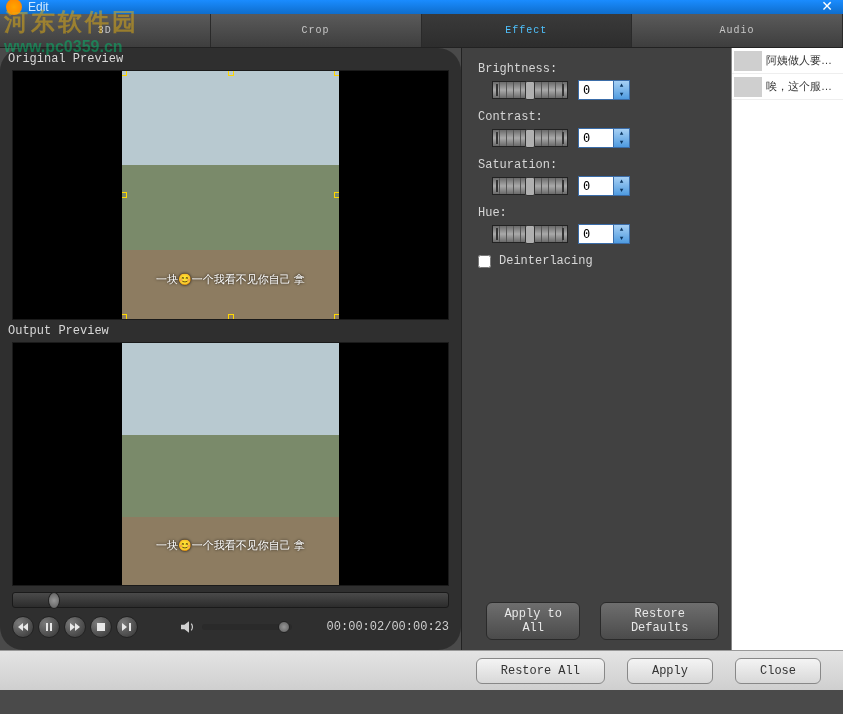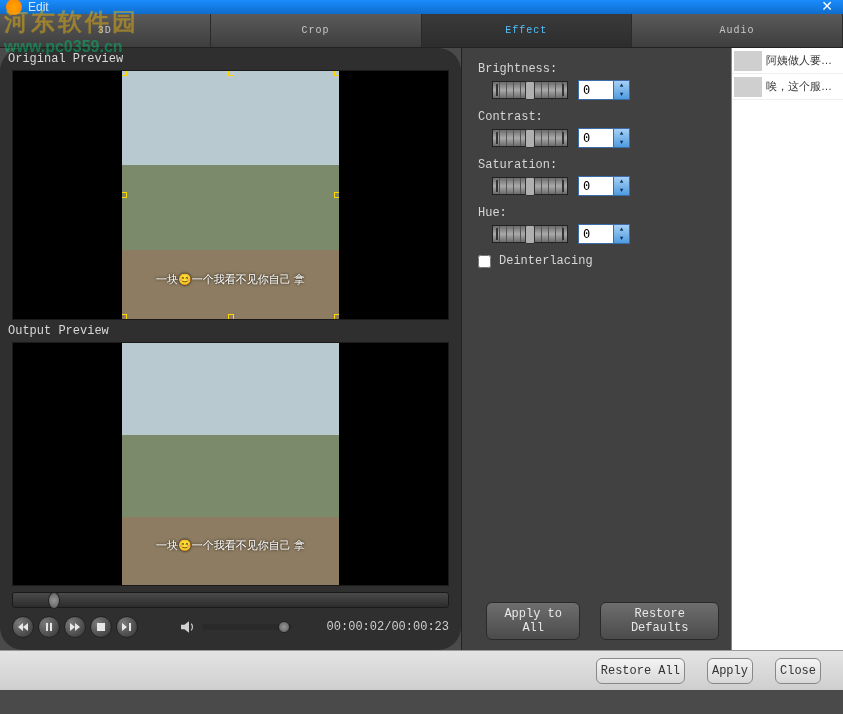--- a/index.html
+++ b/index.html
@@ -251,21 +251,21 @@
   height: 40px;
   background: linear-gradient(to bottom, #e4e4e4, #cfcfcf);
   border-top: 1px solid #999;
   display: flex; align-items: center; justify-content: flex-end;
   gap: 10px; padding: 0 22px;
 }
 .bottom-bar .btn {
   background: linear-gradient(to bottom, #f4f4f4, #d8d8d8);
   color: #333;
   border: 1px solid #888;
-  padding: 5px 4px;
+  padding: 5px 24px;
 }
 .watermark-logo {
   position: absolute;
   top: 6px; left: 4px;
   width: 180px;
   color: rgba(244,179,0,0.55);
   font-weight: bold;
   pointer-events: none;
   z-index: 50;
 }

